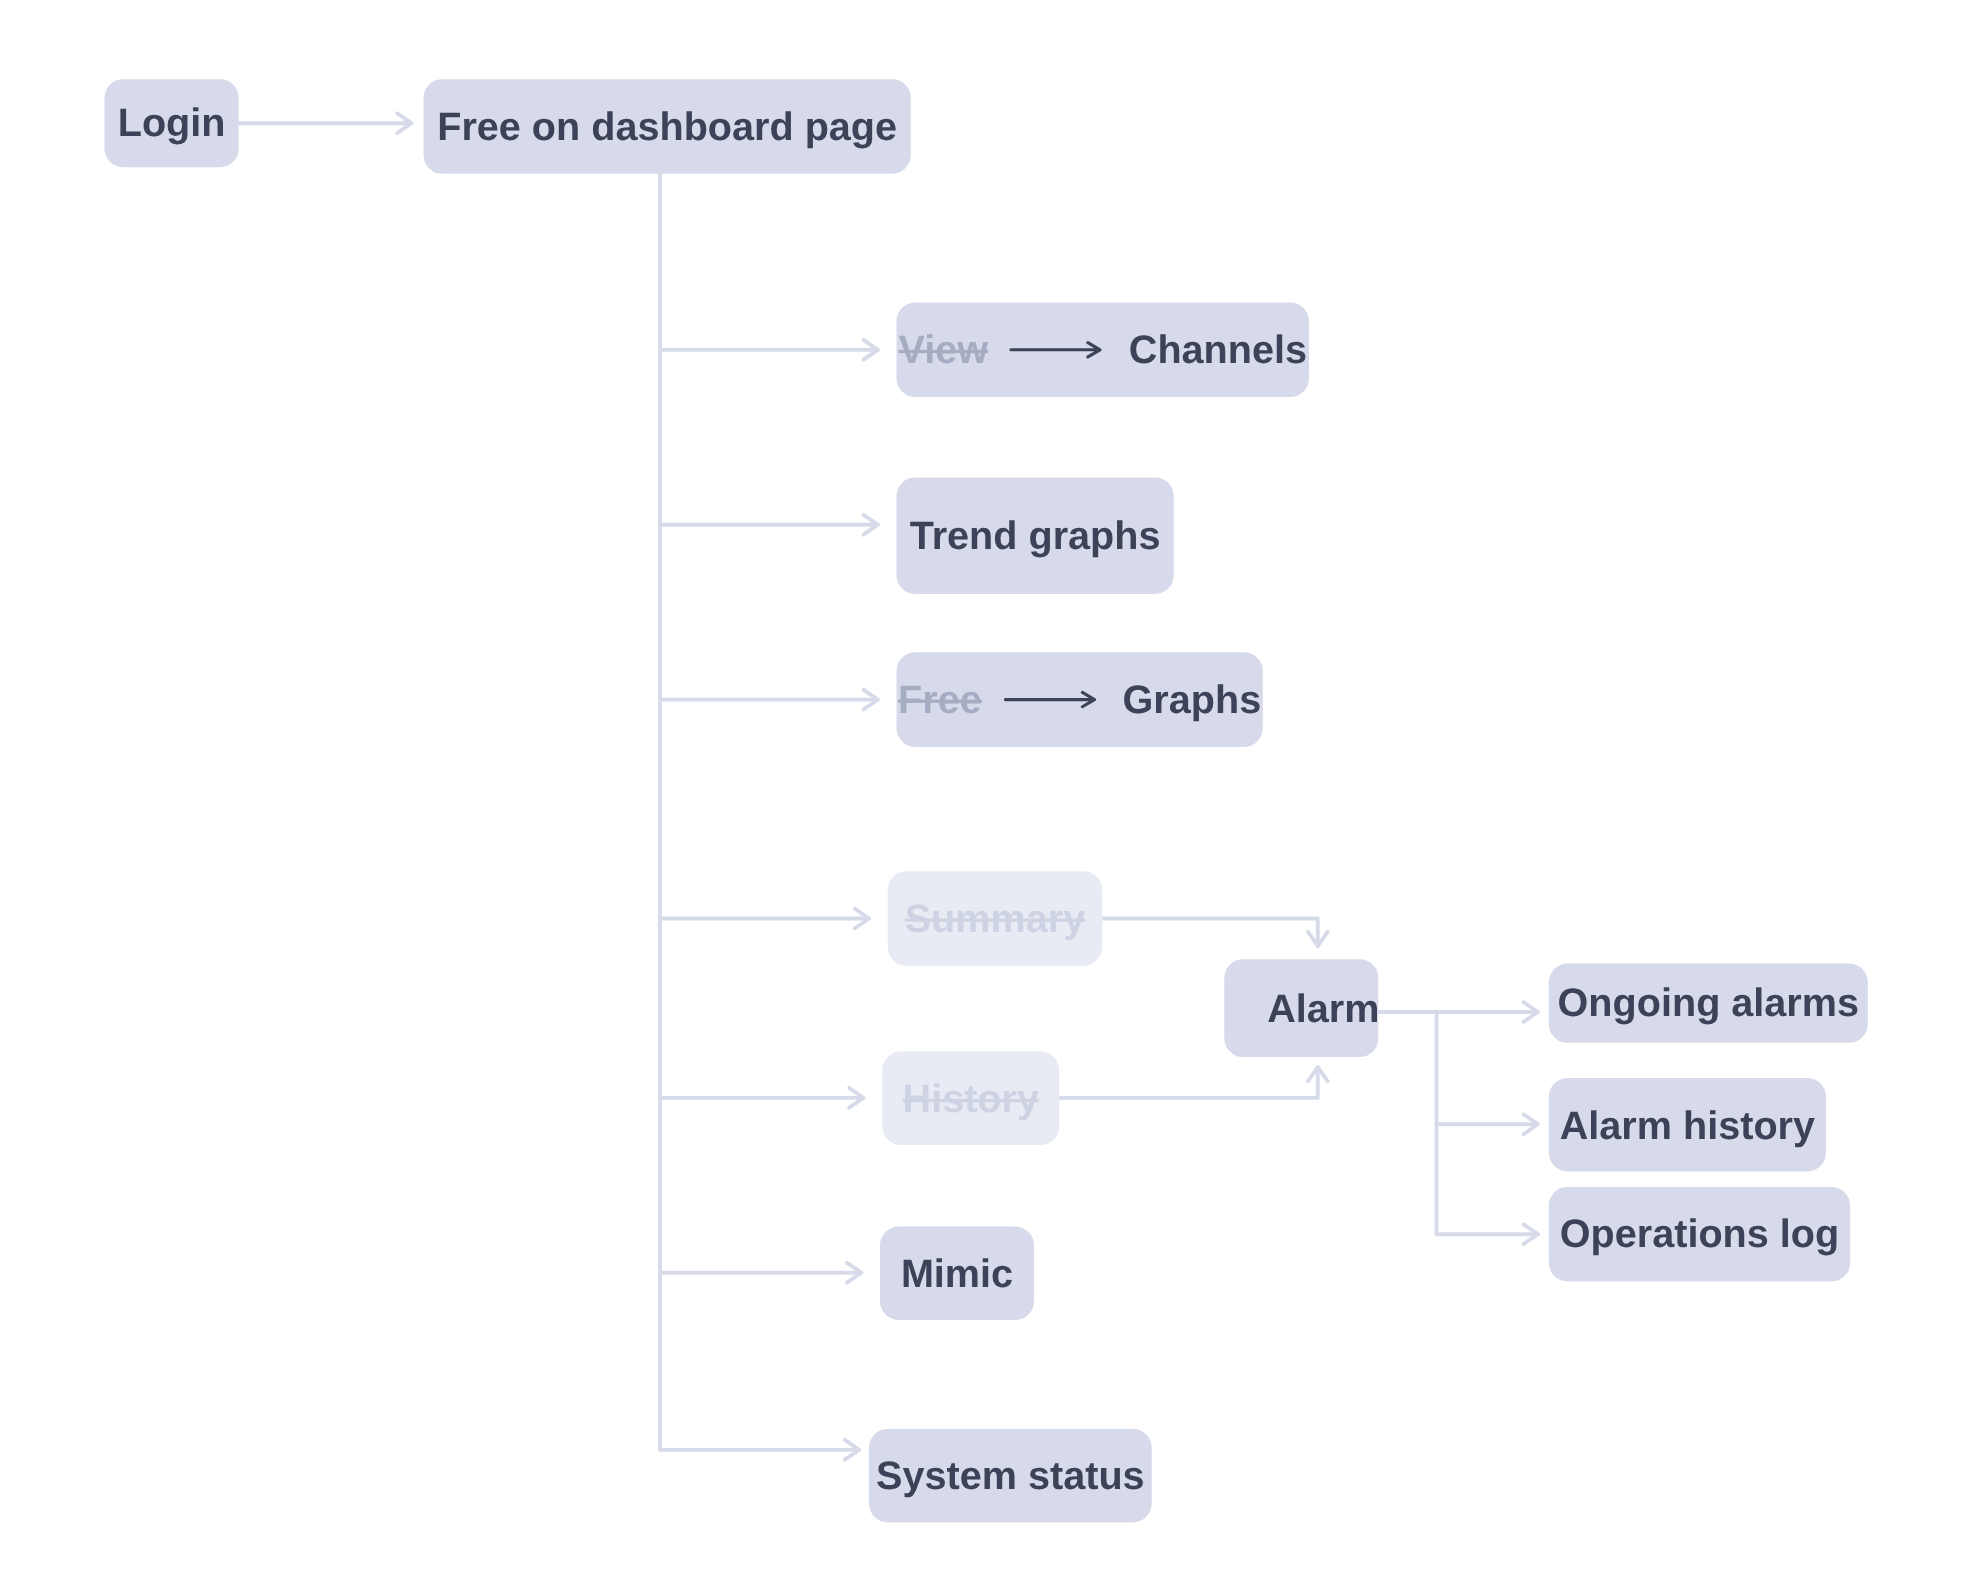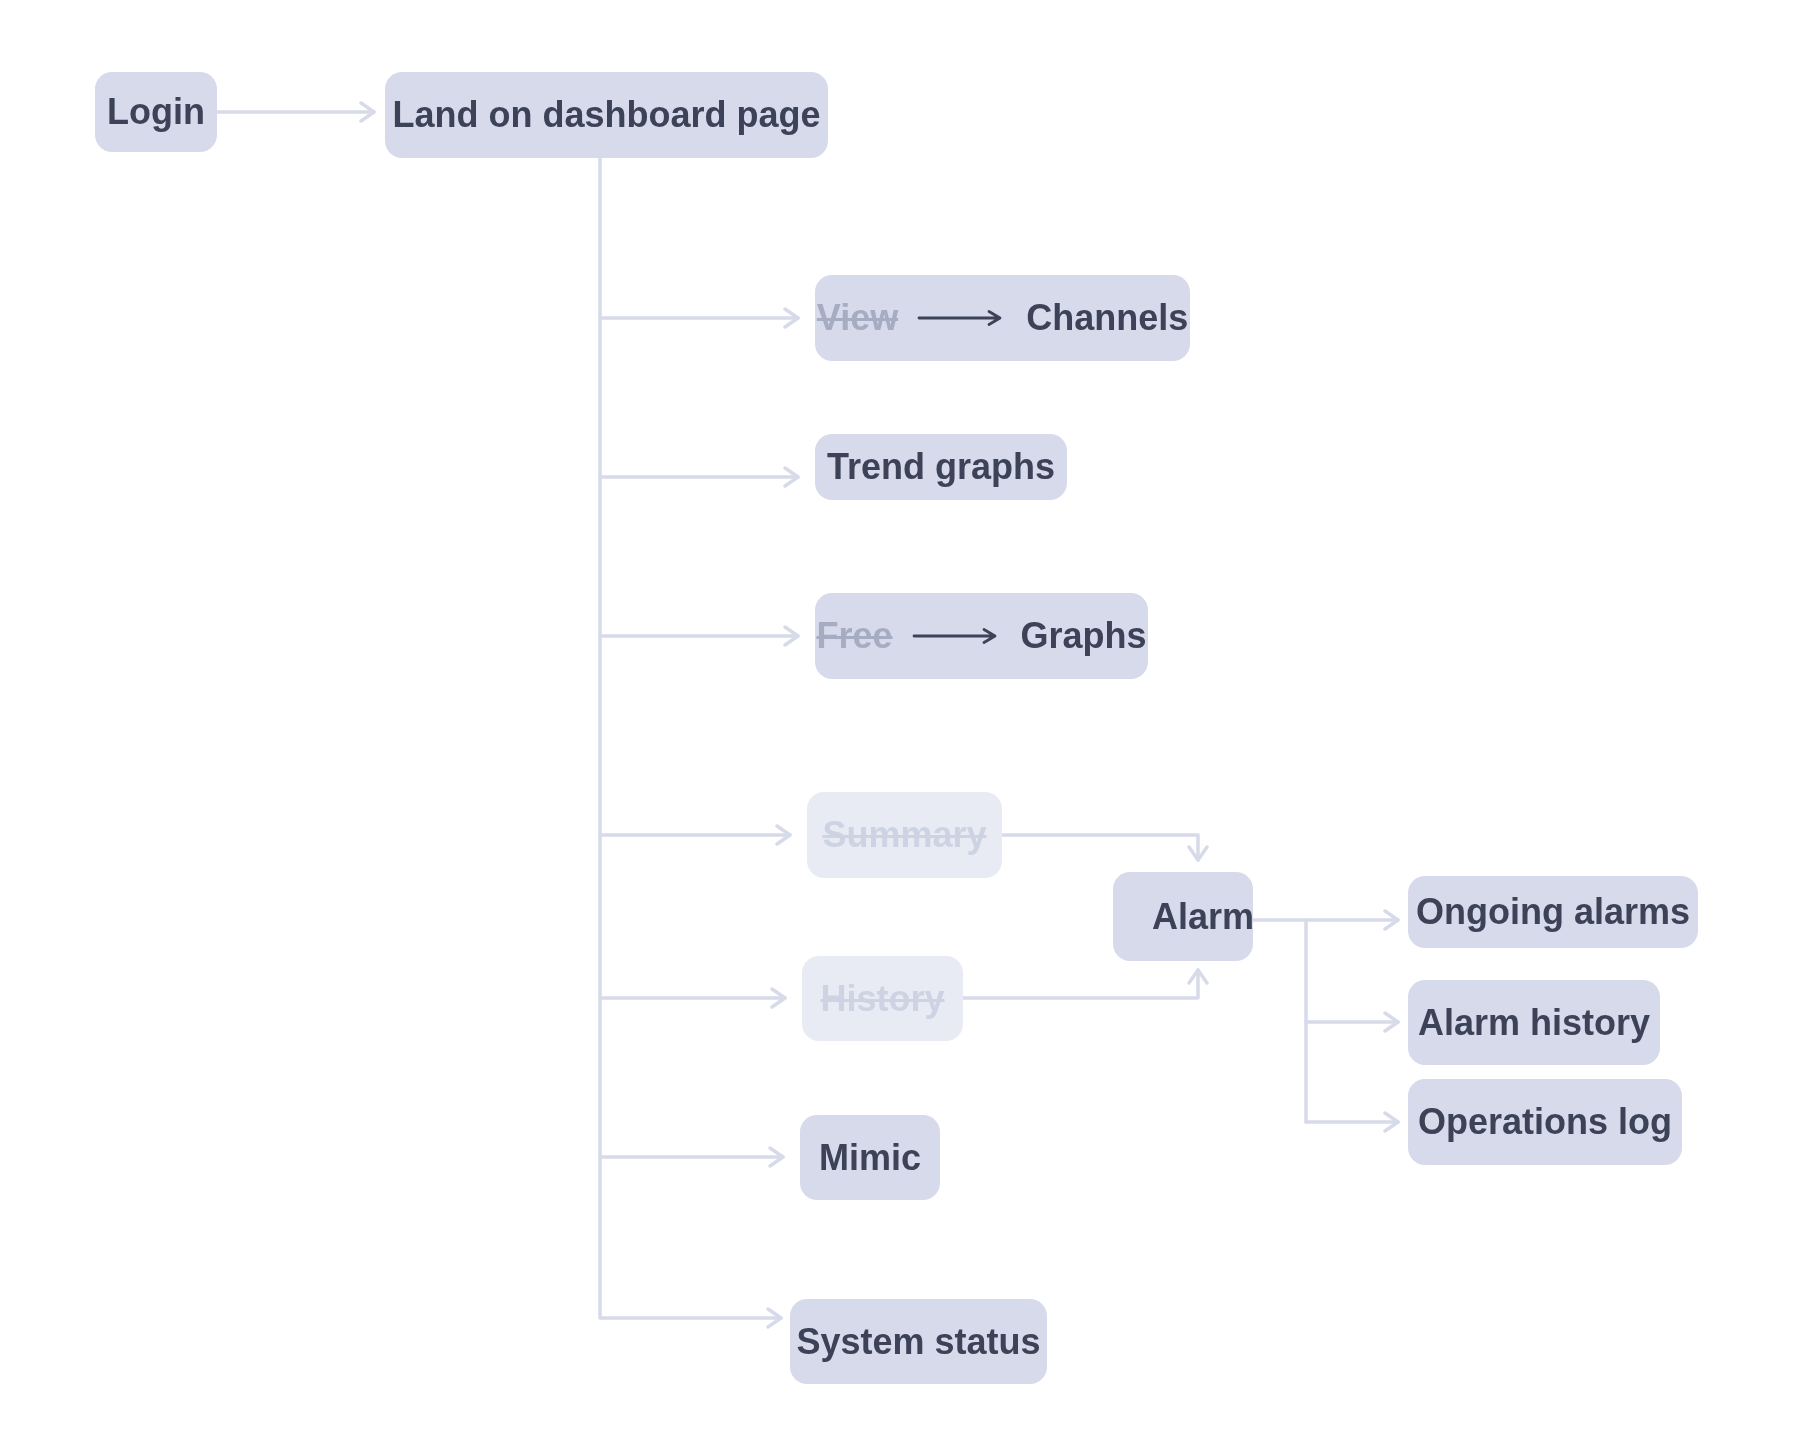--- a/index.html
+++ b/index.html
@@ -41,21 +41,21 @@
     text-decoration-thickness:3px;
   }
   .node.faded .struck{color:var(--text-struck-faded);}
   .dark-arrow{flex:0 0 auto;display:block;}
   .dark-arrow path{stroke:var(--inline-arrow);stroke-width:2.8;fill:none;stroke-linecap:round;stroke-linejoin:round;}
 
   
   .n-login{left:95px;top:72px;width:122px;height:80px;}
   .n-land{left:385px;top:72px;width:443px;height:86px;}
   .n-channels{left:815px;top:275px;width:375px;height:86px;}
-  .n-trend{left:815px;top:434px;width:252px;height:66px;}
+  .n-trend{left:815px;top:434px;width:252px;height:106px;}
   .n-graphs{left:815px;top:593px;width:333px;height:86px;}
   .n-summary{left:807px;top:792px;width:195px;height:86px;}
   .n-history{left:802px;top:956px;width:161px;height:85px;}
   .n-mimic{left:800px;top:1115px;width:140px;height:85px;}
   .n-system{left:790px;top:1275px;width:257px;height:85px;margin-top:24px;}
   .n-alarm{left:1113px;top:872px;width:140px;height:89px;padding-left:40px;}
   .n-ongoing{left:1408px;top:876px;width:290px;height:72px;}
   .n-alarmhist{left:1408px;top:980px;width:252px;height:85px;}
   .n-opslog{left:1408px;top:1079px;width:274px;height:86px;}
 </style>
@@ -84,21 +84,21 @@
     <path d="M1306,920 V1122"></path>
     <path d="M1306,1022 H1398" marker-end="url(#chev)"></path>
     <path d="M1306,1122 H1398" marker-end="url(#chev)"></path>
   </svg>
 
   <div class="node n-login">
     <span>Login</span>
   </div>
 
   <div class="node n-land">
-    <span>Land on dashboard page</span>
+    <span>Free on dashboard page</span>
   </div>
 
   <div class="node n-channels">
     <span class="struck">View</span>
     <svg class="dark-arrow" width="92" height="24" viewBox="0 0 92 24">
       <path d="M3,12 H82 M73,5.5 L84,12 L73,18.5"></path>
     </svg>
     <span>Channels</span>
   </div>
 

